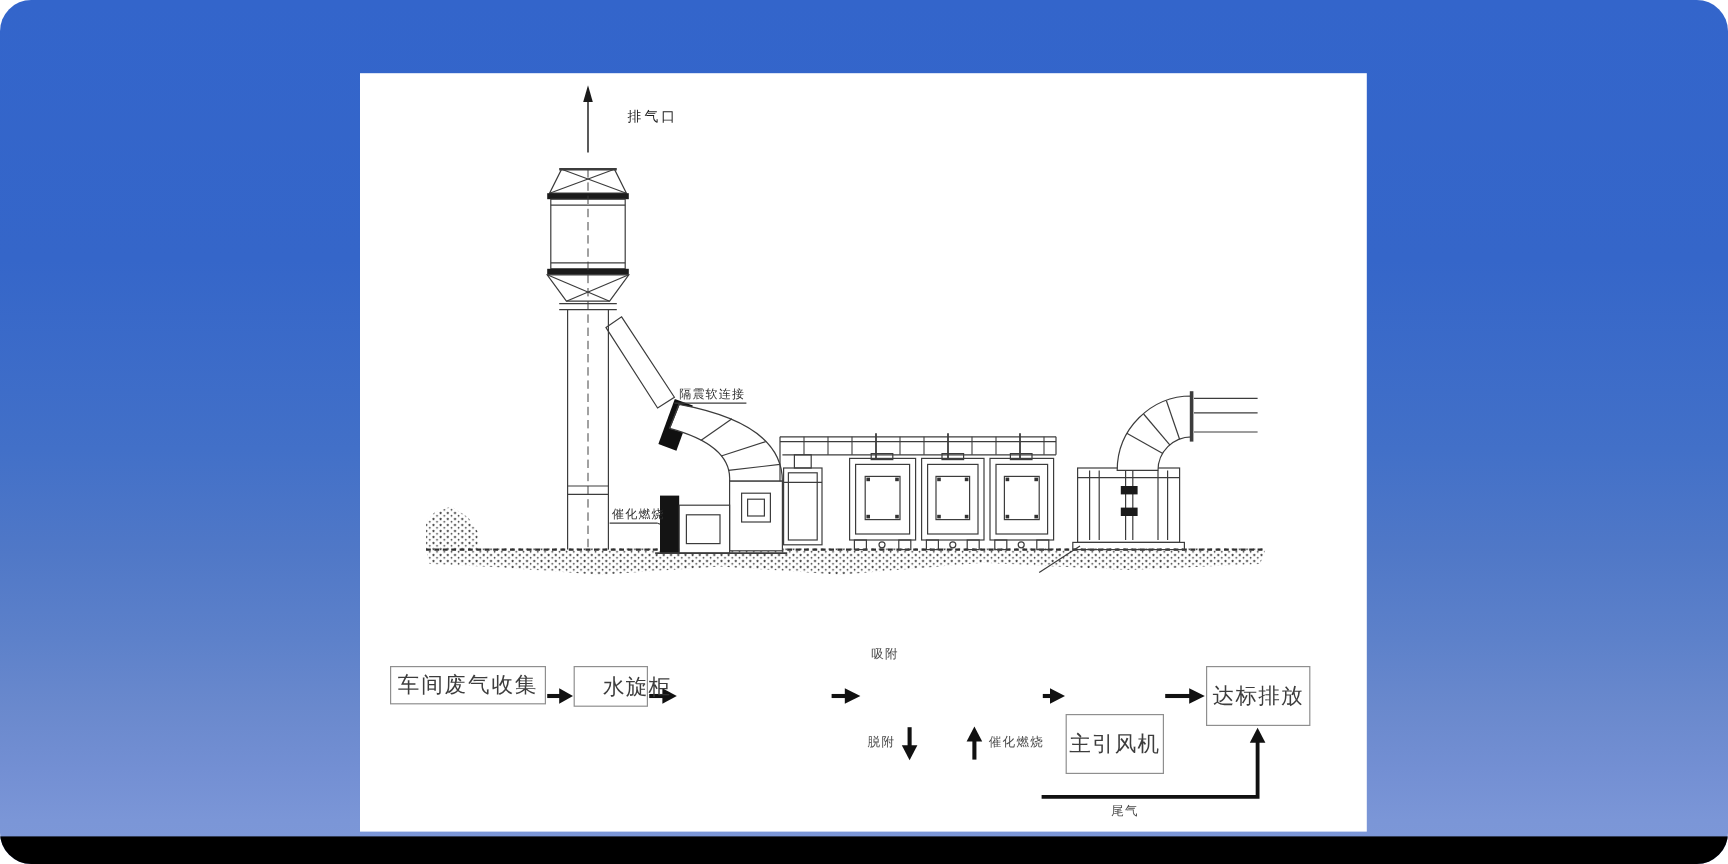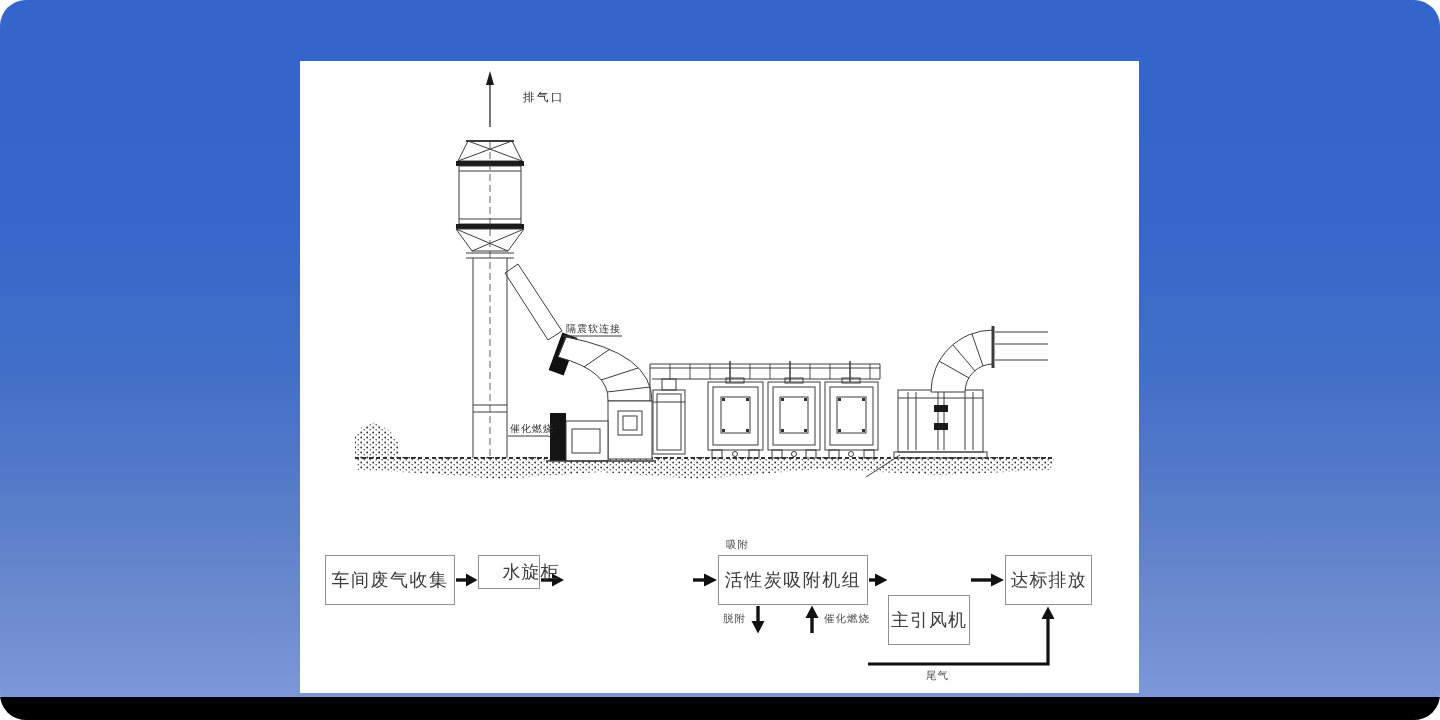--- a/index.html
+++ b/index.html
@@ -18,21 +18,21 @@
   .lbl-exhaust{left:223px;top:29px;font-size:11.5px;letter-spacing:2.5px;color:#1c1c1c;}
   .lbl-flex{left:266px;top:261px;}
   .lbl-fan{left:210px;top:361px;}
 
   
   .fc-box{
     position:absolute;box-sizing:border-box;border:1.6px solid #8f8f8f;background:#fff;
     display:flex;align-items:center;justify-content:center;
     font-size:18px;color:#3d3d3d;letter-spacing:1.5px;white-space:nowrap;
   }
-  .b1{left:25px;top:494px;width:130px;height:50px;}
+  .b1{left:25px;top:494px;width:130px;height:32px;}
   .b2{left:178px;top:494px;width:62px;height:34px;letter-spacing:1px;padding-left:44px;}
   .b3{left:265px;top:494px;width:127px;height:50px;}
   .b4{left:418px;top:494px;width:150px;height:50px;}
   .b5{left:588px;top:494px;width:82px;height:50px;letter-spacing:1px;margin-top:40px;}
   .b6{left:705px;top:494px;width:87px;height:50px;letter-spacing:1px;}
   .b7{left:418px;top:573px;width:150px;height:48px;}
 
   
   .fc-lbl{position:absolute;font-size:10.5px;color:#4a4a4a;letter-spacing:1px;white-space:nowrap;}
   .l-adsorb{left:426px;top:477px;}
@@ -229,21 +229,20 @@
         <polygon points="741.5,558 748,545.5 754.5,558" fill="#111111" stroke="none"></polygon>
       </g>
     </svg>
 
     <div class="d-lbl lbl-exhaust">排气口</div>
     <div class="d-lbl lbl-flex">隔震软连接</div>
     <div class="d-lbl lbl-fan">催化燃烧</div>
 
     <div class="fc-box b1">车间废气收集</div>
     <div class="fc-box b2">水旋柜</div>
-    <div class="fc-box b4">活性炭吸附机组</div>
     <div class="fc-box b5">主引风机</div>
     <div class="fc-box b6">达标排放</div>
 
     <div class="fc-lbl l-adsorb">吸附</div>
     <div class="fc-lbl l-desorb">脱附</div>
     <div class="fc-lbl l-catalytic">催化燃烧</div>
     <div class="fc-lbl l-tailgas">尾气</div>
 
   </div>
 

